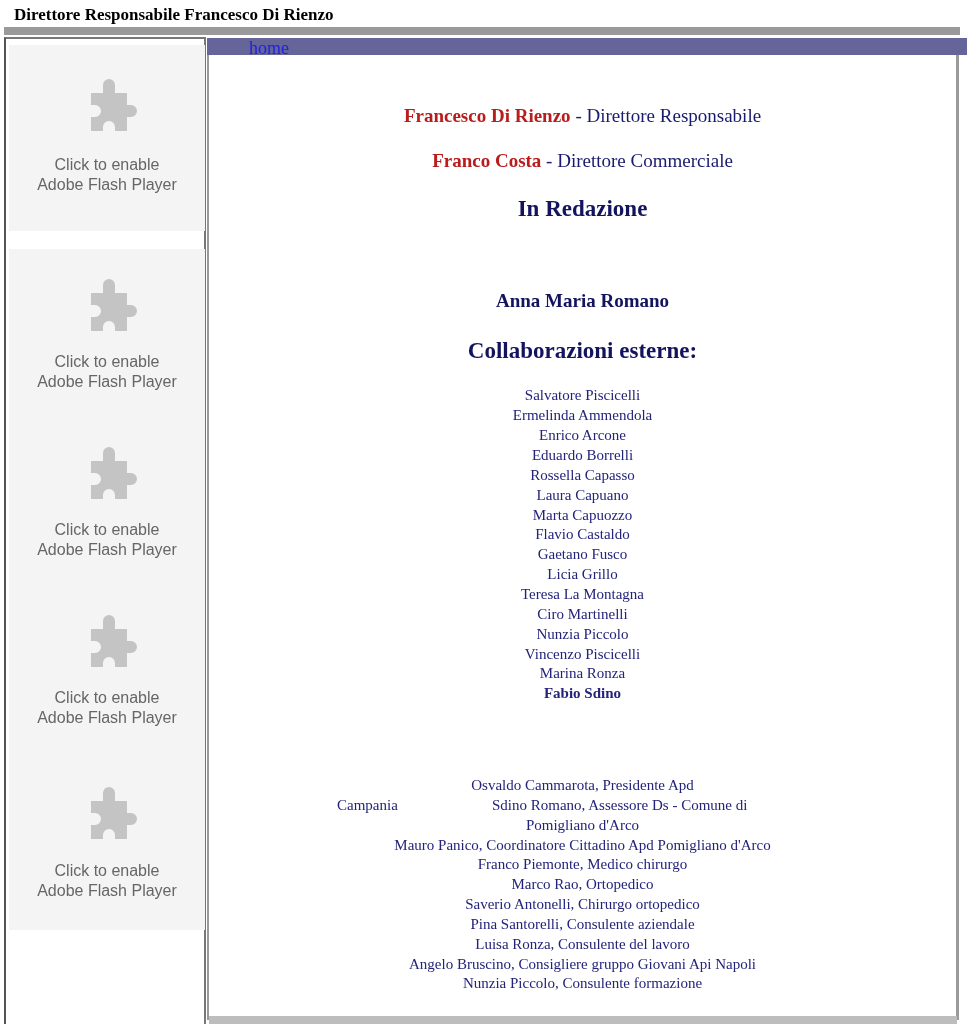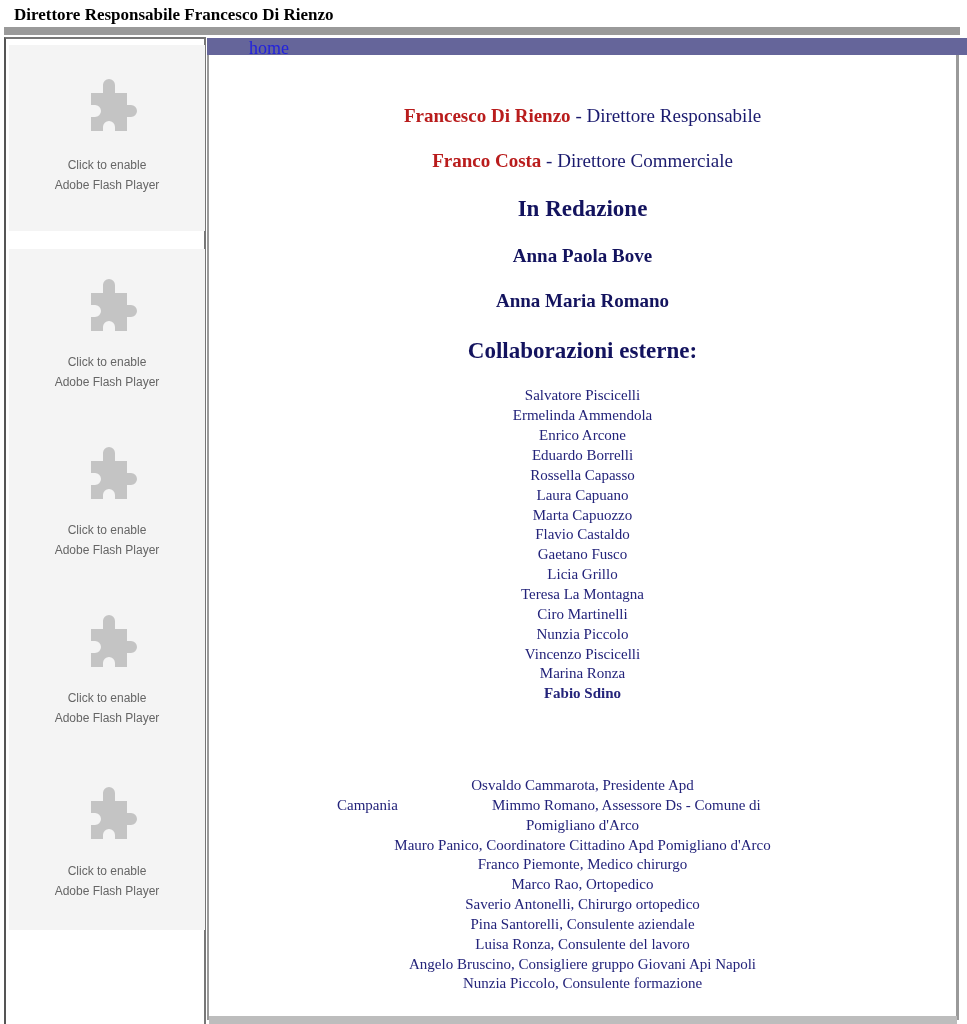--- a/index.html
+++ b/index.html
@@ -14,21 +14,21 @@
 
     .left-col { position: absolute; left: 4px; top: 37px; width: 202px; height: 990px;
                 border-left: 2px solid #555; border-right: 2px solid #777;
                 border-top: 2px solid #777; background: #fff; box-sizing: border-box; }
 
     .flash { position: absolute; left: 3px; width: 196px; background: #f4f4f4;
              text-align: center; cursor: pointer; }
     .flash .puzzle { position: absolute; left: 72px; width: 56px; height: 56px; }
     .flash .flash-text { position: absolute; left: 0; width: 100%;
                          font-family: "Liberation Sans", "DejaVu Sans", sans-serif;
-                         font-size: 12px; line-height: 20px; color: #666; }
+                         font-size: 16px; line-height: 20px; color: #666; }
 
     .nav-bar { position: absolute; left: 207px; top: 38px; width: 760px; height: 17px;
                background: #65659a; overflow: hidden; }
     .nav-bar a { position: absolute; left: 42px; top: 1px; font-size: 18px;
                  color: #2222dd; text-decoration: none; line-height: 18px; }
 
     .main { position: absolute; left: 207px; top: 55px; width: 752px; height: 965px;
             border-left: 2px solid #9a9a9a; border-right: 3px solid #9a9a9a;
             box-sizing: border-box; background: #fff; color: #1a1a6e; text-align: center; }
 
@@ -107,21 +107,20 @@
 
 <div class="main">
   <div class="line role-line" style="top:50px;">
     <b>Francesco Di Rienzo</b><span> - </span><span>Direttore Responsabile</span>
   </div>
   <div class="line role-line" style="top:95px;">
     <b>Franco Costa</b><span> - </span><span>Direttore Commerciale</span>
   </div>
 
   <div class="line h2" style="top:141px;">In Redazione</div>
-  <div class="line h3" style="top:190px;">Anna Paola Bove</div>
   <div class="line h3" style="top:235px;">Anna Maria Romano</div>
 
   <div class="line h2" style="top:283px;">Collaborazioni esterne:</div>
 
   <div class="name-list">
     <div class="line" style="top:330px;">Salvatore Piscicelli</div>
     <div class="line" style="top:350px;">Ermelinda Ammendola</div>
     <div class="line" style="top:370px;">Enrico Arcone</div>
     <div class="line" style="top:390px;">Eduardo Borrelli</div>
     <div class="line" style="top:410px;">Rossella Capasso</div>
@@ -135,21 +134,21 @@
     <div class="line" style="top:569px;">Nunzia Piccolo</div>
     <div class="line" style="top:589px;">Vincenzo Piscicelli</div>
     <div class="line" style="top:608px;">Marina Ronza</div>
     <div class="line" style="top:628px;font-weight:bold;">Fabio Sdino</div>
   </div>
 
 
   <div class="collab">
     <div class="line" style="top:720px;">Osvaldo Cammarota, Presidente Apd</div>
     <div class="line" style="top:740px;left:128px;width:auto;text-align:left;">Campania</div>
-    <div class="line" style="top:740px;left:283px;width:auto;text-align:left;">Mimmo Romano, Assessore Ds - Comune di</div>
+    <div class="line" style="top:740px;left:283px;width:auto;text-align:left;">Sdino Romano, Assessore Ds - Comune di</div>
     <div class="line" style="top:760px;">Pomigliano d'Arco</div>
     <div class="line" style="top:780px;">Mauro Panico, Coordinatore Cittadino Apd Pomigliano d'Arco</div>
     <div class="line" style="top:799px;">Franco Piemonte, Medico chirurgo</div>
     <div class="line" style="top:819px;">Marco Rao, Ortopedico</div>
     <div class="line" style="top:839px;">Saverio Antonelli, Chirurgo ortopedico</div>
     <div class="line" style="top:859px;">Pina Santorelli, Consulente aziendale</div>
     <div class="line" style="top:879px;">Luisa Ronza, Consulente del lavoro</div>
     <div class="line" style="top:899px;">Angelo Bruscino, Consigliere gruppo Giovani Api Napoli</div>
     <div class="line" style="top:918px;">Nunzia Piccolo, Consulente formazione</div>
   </div>

